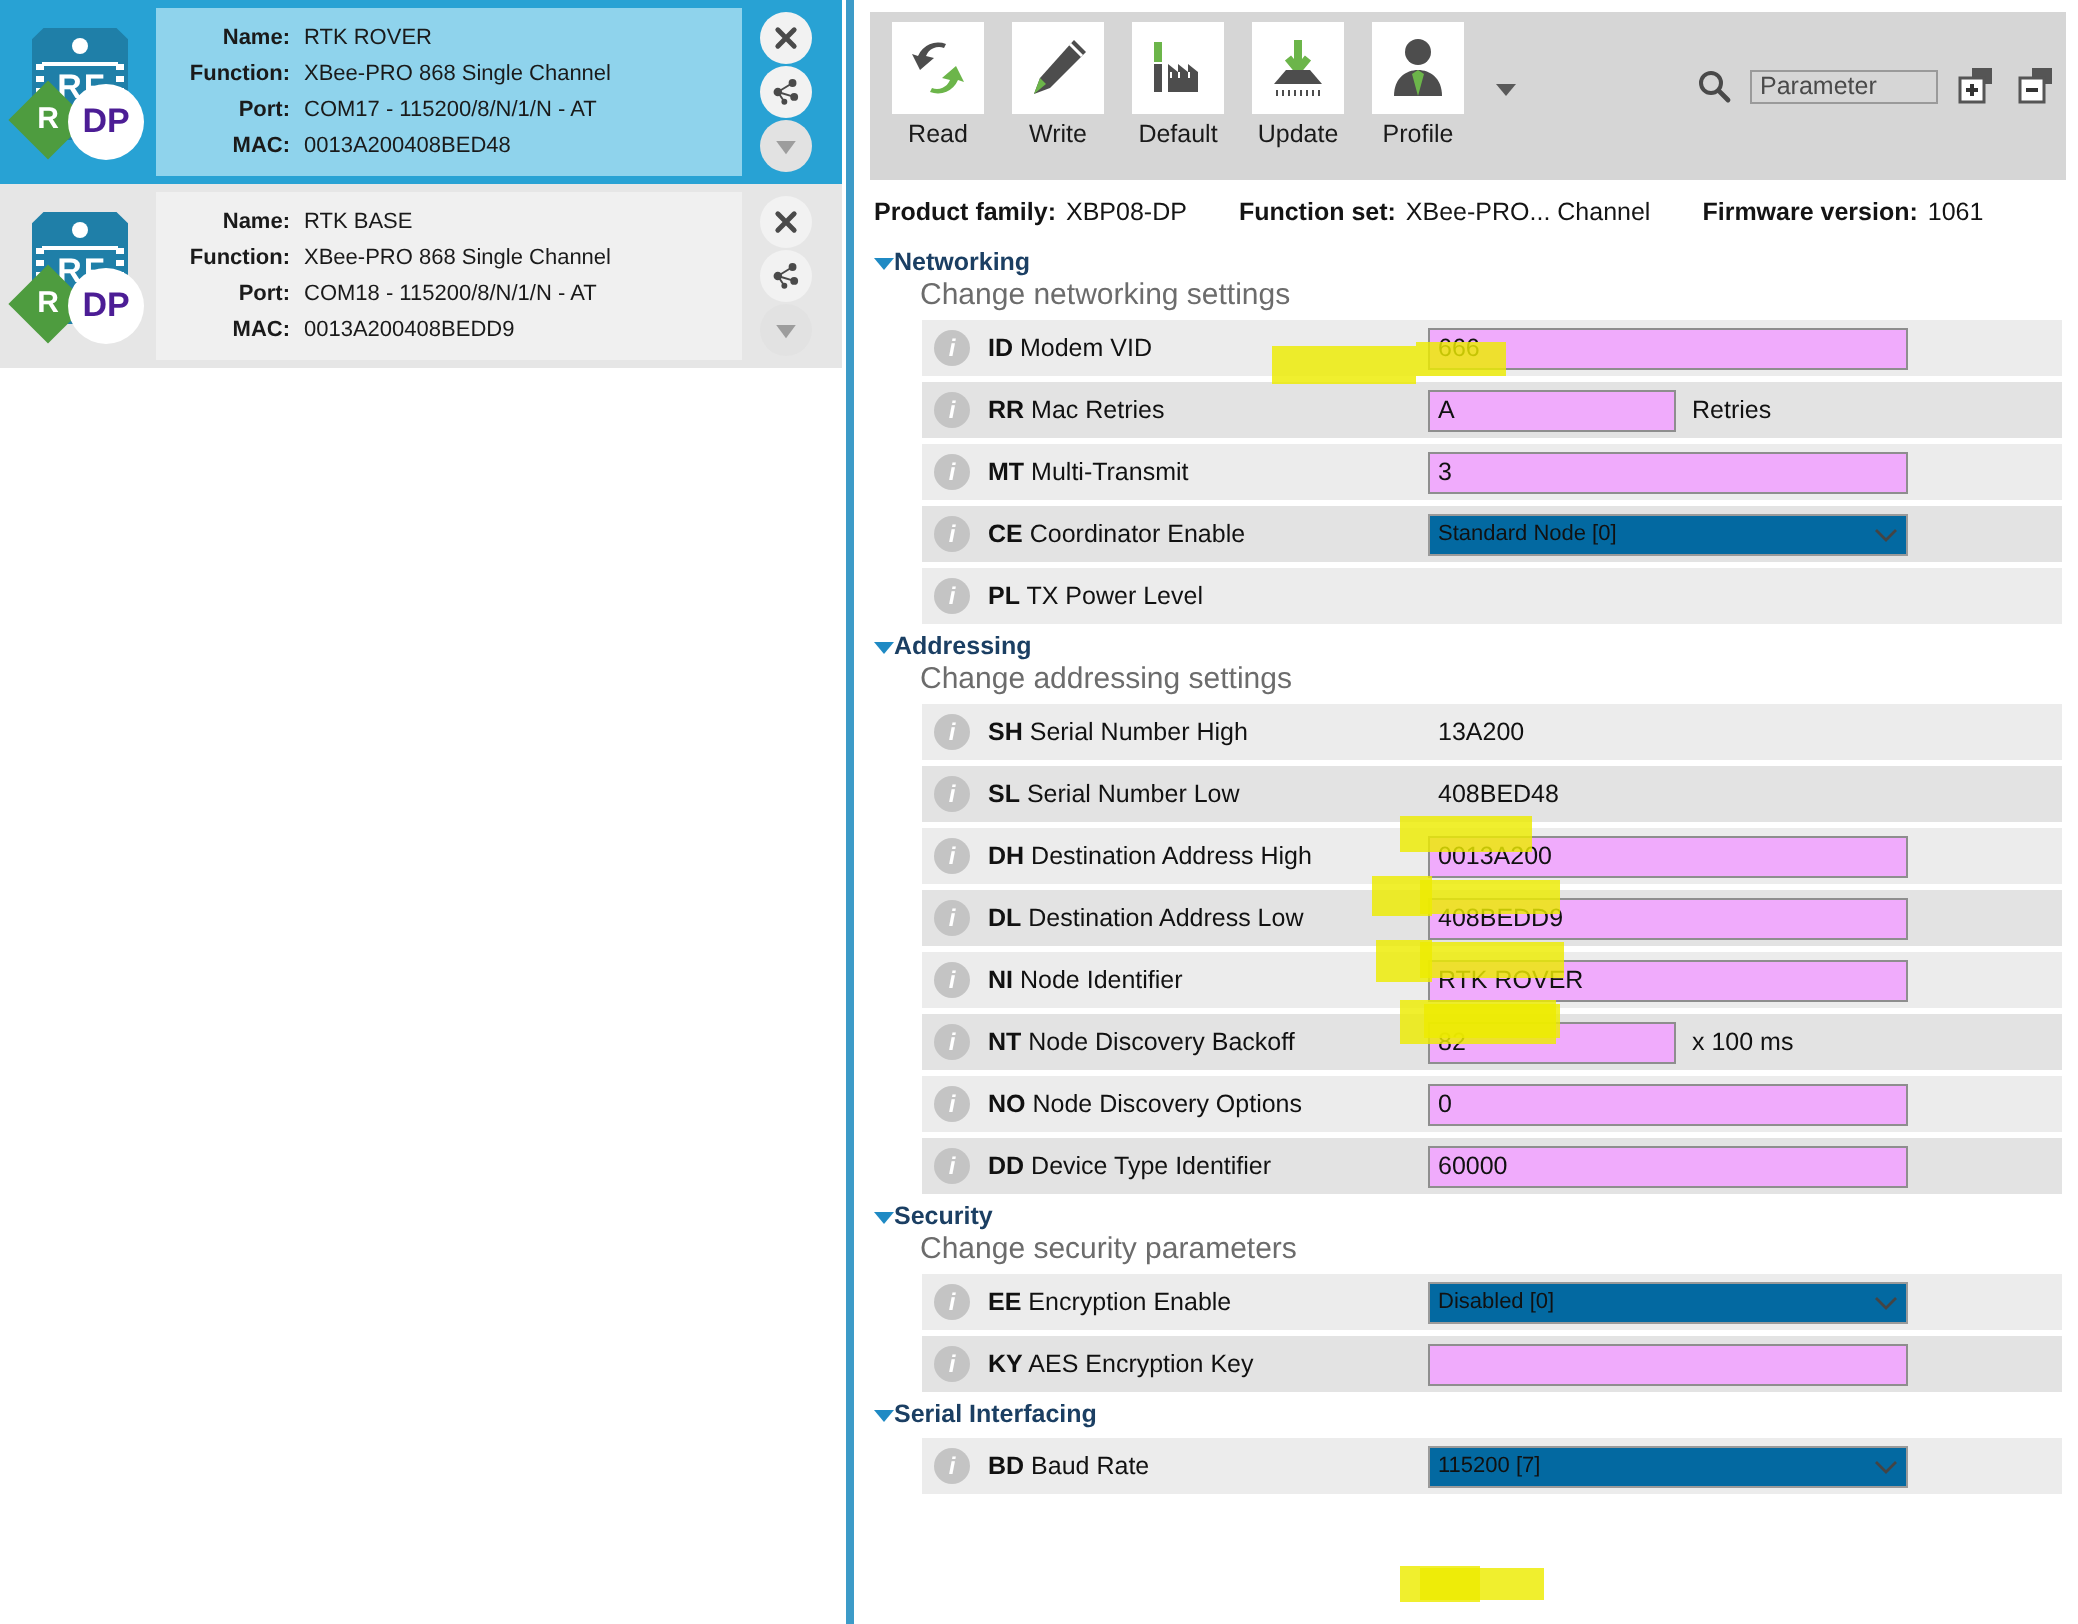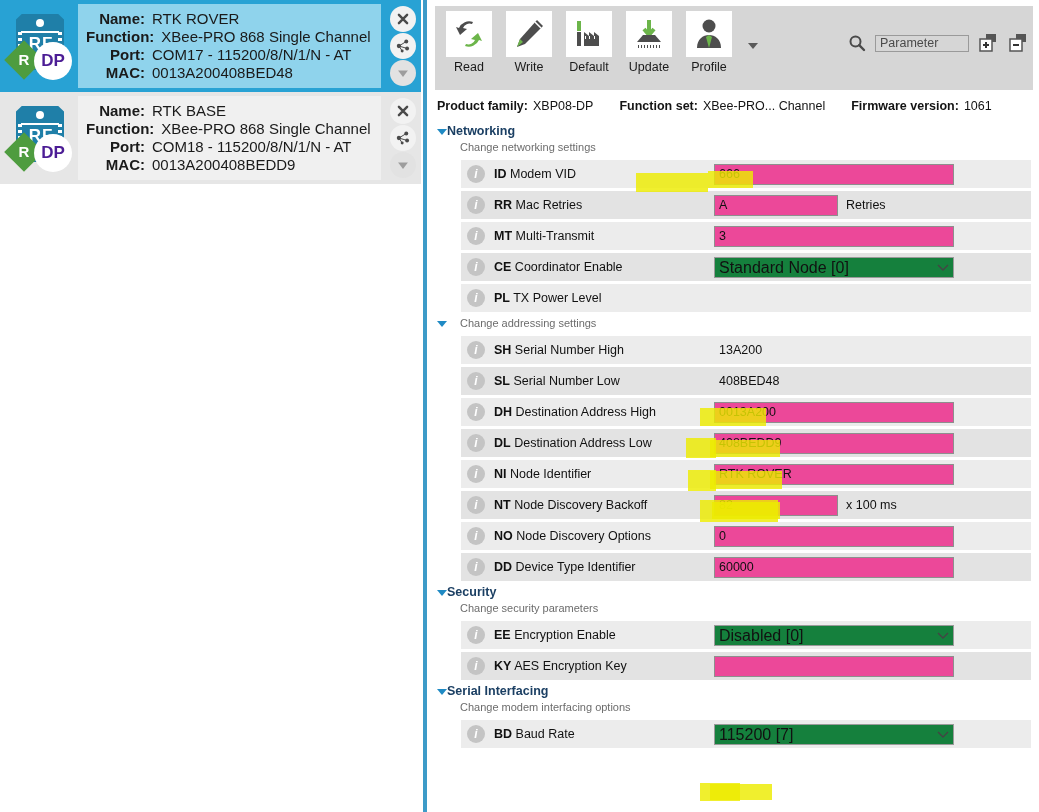--- a/index.html
+++ b/index.html
@@ -87,21 +87,21 @@
 
   .dev-info {
     flex: 1 1 auto;
     background: #8fd3ec;
     padding: 6px 10px 6px 8px;
     display: flex; flex-direction: column; justify-content: center;
   }
   .device-card.unselected .dev-info { background: #f0f0f0; }
   .dev-row {
     display: flex; align-items: baseline;
-    font-size: 15px; line-height: 18px; color: #1a1a1a;
+    font-size: 11px; line-height: 18px; color: #1a1a1a;
   }
   .dev-label {
     flex: 0 0 66px; text-align: right; font-weight: bold;
     padding-right: 7px; white-space: nowrap;
   }
   .dev-value { flex: 1 1 auto; white-space: nowrap; }
 
   .dev-actions {
     width: 44px; flex: 0 0 44px;
     display: flex; flex-direction: column;
@@ -185,21 +185,21 @@
     border-left: 5px solid transparent;
     border-right: 5px solid transparent;
     border-top: 6px solid #1f8ac4;
     cursor: pointer;
   }
   .sec-title {
     font-size: 12.5px; font-weight: bold; color: #1b3f63;
     line-height: 16px;
   }
   .sec-sub {
-    font-size: 11px; color: #6c6c6c; line-height: 17px; padding-left: 13px;
+    font-size: 15px; color: #6c6c6c; line-height: 17px; padding-left: 13px;
   }
 
   .rows { margin-top: 4px; }
   .prow {
     position: relative;
     display: flex; align-items: center;
     height: 28px;
     background: #ececec;
     margin-left: 24px;
     margin-bottom: 3px;
@@ -214,29 +214,29 @@
     flex: 0 0 18px; cursor: pointer;
   }
   .pname {
     margin-left: 9px; font-size: 12.5px; color: #111;
     flex: 0 0 220px; white-space: nowrap;
   }
   .pcode { font-weight: bold; }
   .pctl { position: relative; flex: 1 1 auto; display: flex; align-items: center; }
 
   .txtbox {
-    height: 21px; border: 1px solid #8e8e8e; background: #ec4899;
+    height: 21px; border: 1px solid #8e8e8e; background: #f0abfc;
     font-size: 12.5px; color: #111; padding: 0 4px;
     line-height: 19px; font-family: "Liberation Sans", sans-serif;
     width: 240px;
   }
   .txtbox.narrow { width: 124px; }
   .selbox {
-    height: 21px; border: 1px solid #9a9a9a; background: #15803d;
-    font-size: 16px; color: #111; padding: 0 4px;
+    height: 21px; border: 1px solid #9a9a9a; background: #0369a1;
+    font-size: 11px; color: #111; padding: 0 4px;
     line-height: 19px; width: 240px;
     display: flex; align-items: center; justify-content: space-between;
     font-family: "Liberation Sans", sans-serif; cursor: pointer;
   }
   .ro-val { font-size: 12.5px; color: #111; padding-left: 5px; }
   .unit { font-size: 12.5px; color: #111; margin-left: 8px; white-space: nowrap; }
 
   
   .hl {
     position: absolute;
@@ -542,20 +542,21 @@
           <div class="prow">
             <span class="info-i">i</span>
       <span class="pname">
         <span class="pcode">PL</span>
         <span>TX Power Level</span>
       </span>
           </div>
         </div>
         <div class="section-head">
           <span class="sec-tri"></span>
+    <div class="sec-title">Addressing</div>
     <div class="sec-sub">Change addressing settings</div>
         </div>
         <div class="rows">
           <div class="prow">
             <span class="info-i">i</span>
       <span class="pname">
         <span class="pcode">SH</span>
         <span>Serial Number High</span>
       </span>
       <span class="pctl">
@@ -662,21 +663,20 @@
         <span>AES Encryption Key</span>
       </span>
       <span class="pctl">
               <input class="txtbox" type="text" value="" style="">
             </span>
           </div>
         </div>
         <div class="section-head">
           <span class="sec-tri"></span>
     <div class="sec-title">Serial Interfacing</div>
-    <div class="sec-sub">Change modem interfacing options</div>
         </div>
         <div class="rows">
           <div class="prow">
             <span class="info-i">i</span>
       <span class="pname">
         <span class="pcode">BD</span>
         <span>Baud Rate</span>
       </span>
       <span class="pctl">
               <div class="selbox">

